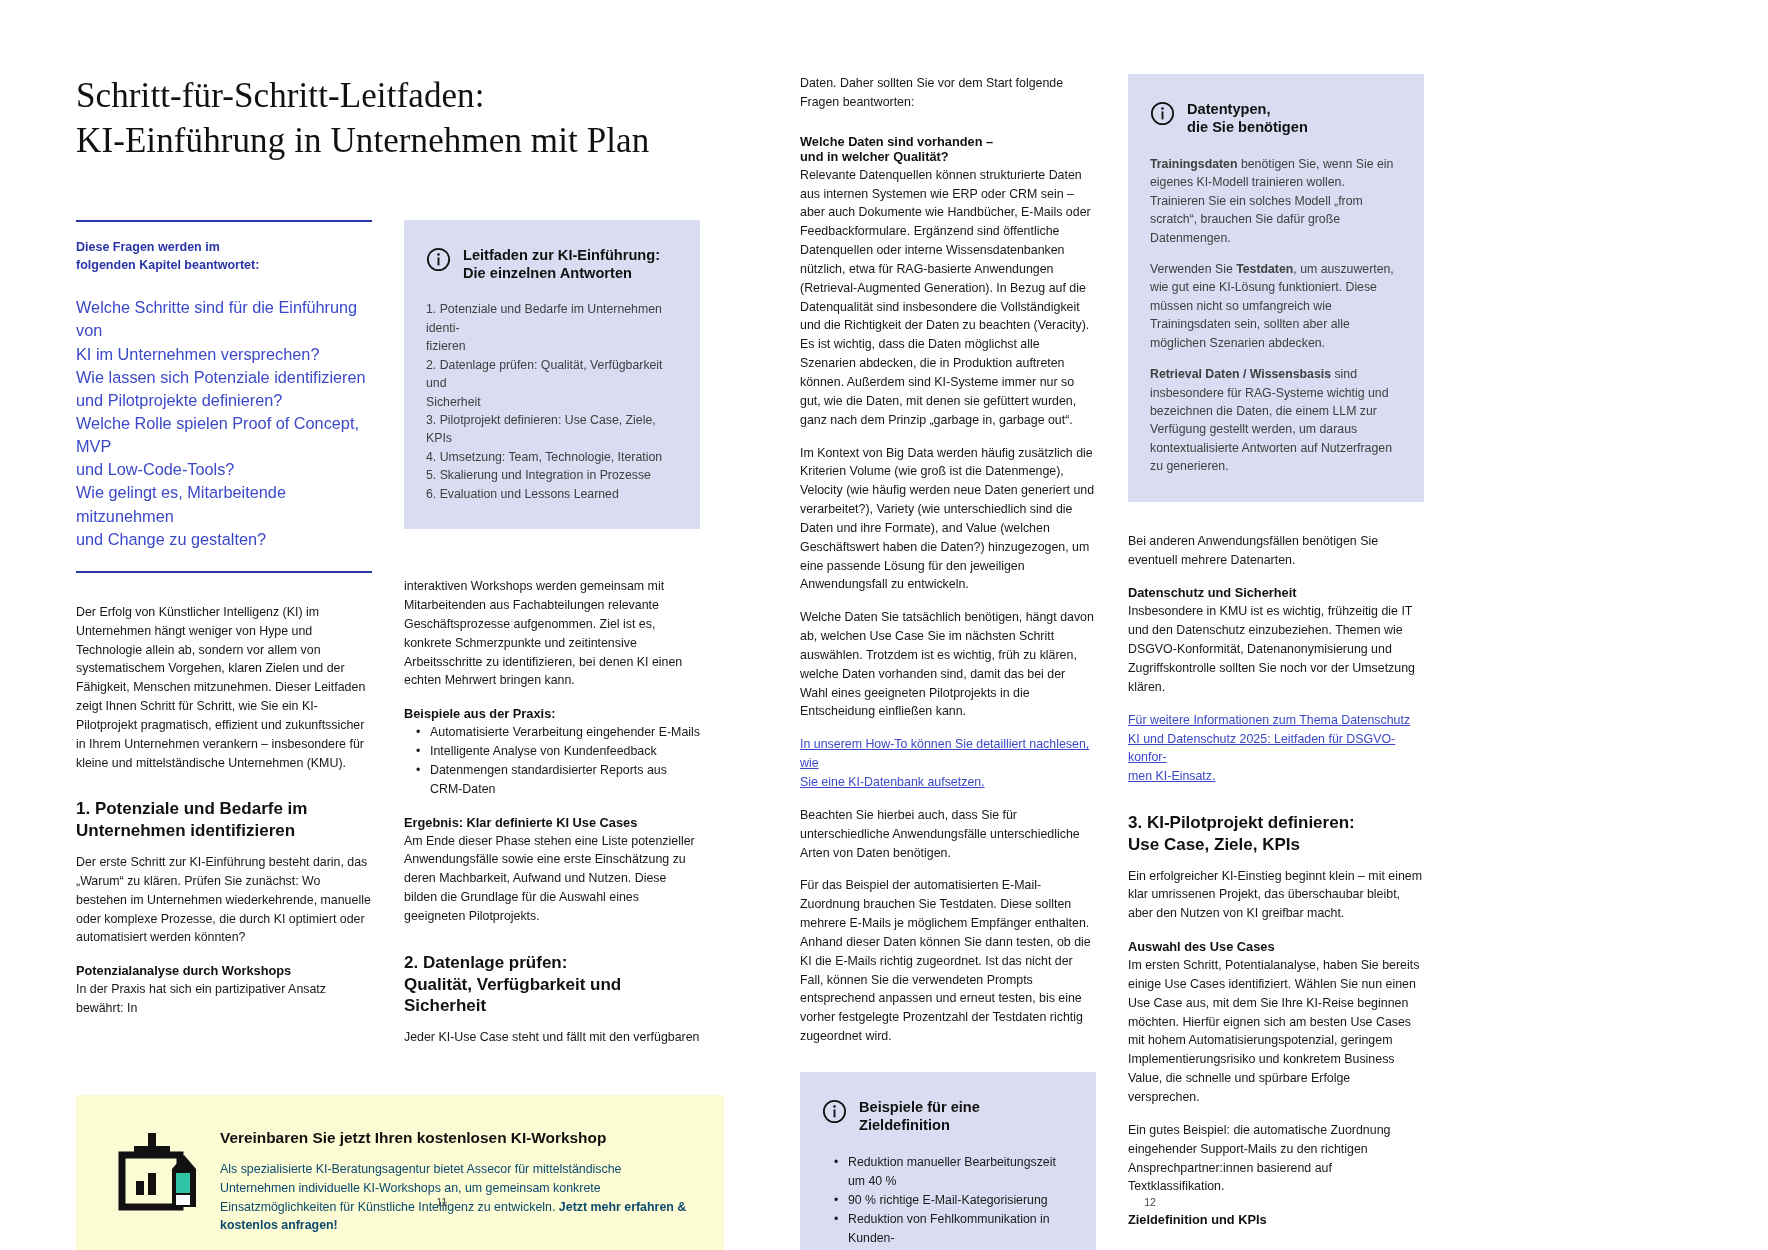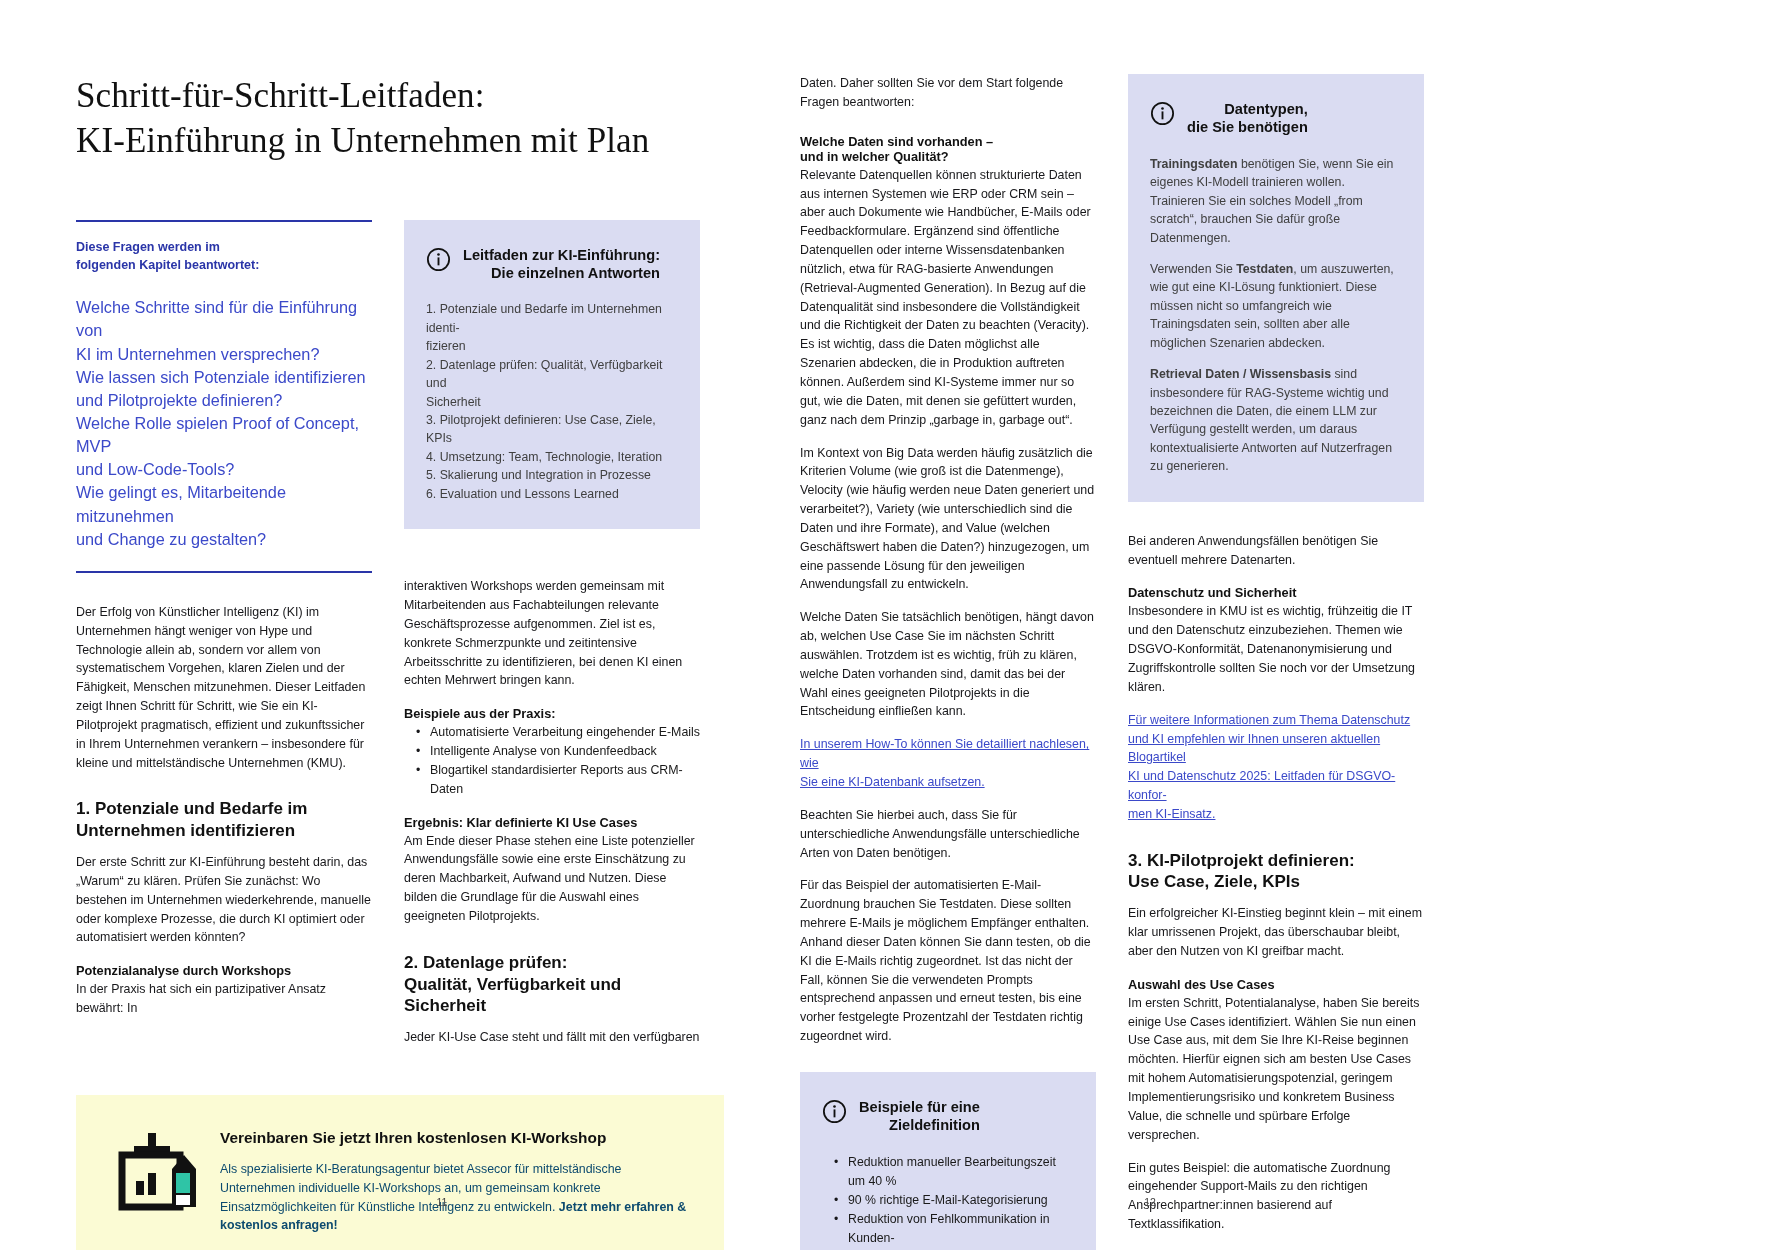--- a/index.html
+++ b/index.html
@@ -56,21 +56,21 @@
     display:block;
   }
   .link-block{margin:14px 0 14px 0;}
 
   
   .callout{
     background:#dadcf2;
     padding:26px 24px 26px 22px;
     box-sizing:border-box;
   }
-  .callout-head{display:flex;align-items:flex-start;gap:12px;margin-bottom:18px;text-align:right;}
+  .callout-head{display:flex;align-items:flex-start;gap:12px;margin-bottom:18px;}
   .i-icon{flex:0 0 auto;margin-top:1px;}
   .callout-title{font-size:14.6px;font-weight:700;line-height:1.26;color:#111;}
   .callout-body{font-size:12.3px;line-height:1.5;color:#404040;}
   .callout-body p{margin:0 0 13px 0;}
   .callout-body p:last-child{margin-bottom:0;}
   .callout-list div{margin-bottom:0;}
   .callout ul.bullets li{font-size:12.3px;line-height:1.55;}
 
   
   .cta{
@@ -169,21 +169,21 @@
             <div>6. Evaluation und Lessons Learned</div>
           </div>
         </div>
 
         <p class="body" style="margin-top:48px;">interaktiven Workshops werden gemeinsam mit Mitarbeitenden aus Fachabteilungen relevante Geschäftsprozesse aufgenommen. Ziel ist es, konkrete Schmerzpunkte und zeitintensive Arbeitsschritte zu identifizieren, bei denen KI einen echten Mehrwert bringen kann.</p>
 
         <h3 class="sub">Beispiele aus der Praxis:</h3>
         <ul class="bullets">
           <li>Automatisierte Verarbeitung eingehender E-Mails</li>
           <li>Intelligente Analyse von Kundenfeedback</li>
-          <li>Blogartikel standardisierter Reports aus CRM-Daten</li>
+          <li>Datenmengen standardisierter Reports aus CRM-Daten</li>
         </ul>
 
         <h3 class="sub">Ergebnis: Klar definierte KI Use Cases</h3>
         <p class="body">Am Ende dieser Phase stehen eine Liste potenzieller Anwendungsfälle sowie eine erste Einschätzung zu deren Machbarkeit, Aufwand und Nutzen. Diese bilden die Grundlage für die Auswahl eines geeigneten Pilotprojekts.</p>
 
         <h2 class="sec">
           <div>2. Datenlage prüfen:</div>
           <div>Qualität, Verfügbarkeit und Sicherheit</div>
         </h2>
         <p class="body">Jeder KI-Use Case steht und fällt mit den verfügbaren</p>
@@ -282,21 +282,20 @@
           </div>
         </div>
 
         <p class="body" style="margin-top:30px;">Bei anderen Anwendungsfällen benötigen Sie eventuell mehrere Datenarten.</p>
 
         <h3 class="sub">Datenschutz und Sicherheit</h3>
         <p class="body">Insbesondere in KMU ist es wichtig, frühzeitig die IT und den Datenschutz einzubeziehen. Themen wie DSGVO-Konformität, Datenanonymisierung und Zugriffskontrolle sollten Sie noch vor der Umsetzung klären.</p>
 
         <div class="link-block">
           <span class="link">Für weitere Informationen zum Thema Datenschutz</span>
-          <span class="link">und KI empfehlen wir Ihnen unseren aktuellen Blogartikel</span>
           <span class="link">KI und Datenschutz 2025: Leitfaden für DSGVO-konfor-</span>
           <span class="link">men KI-Einsatz.</span>
         </div>
 
         <h2 class="sec">
           <div>3. KI-Pilotprojekt definieren:</div>
           <div>Use Case, Ziele, KPIs</div>
         </h2>
         <p class="body">Ein erfolgreicher KI-Einstieg beginnt klein – mit einem klar umrissenen Projekt, das überschaubar bleibt, aber den Nutzen von KI greifbar macht.</p>
 

